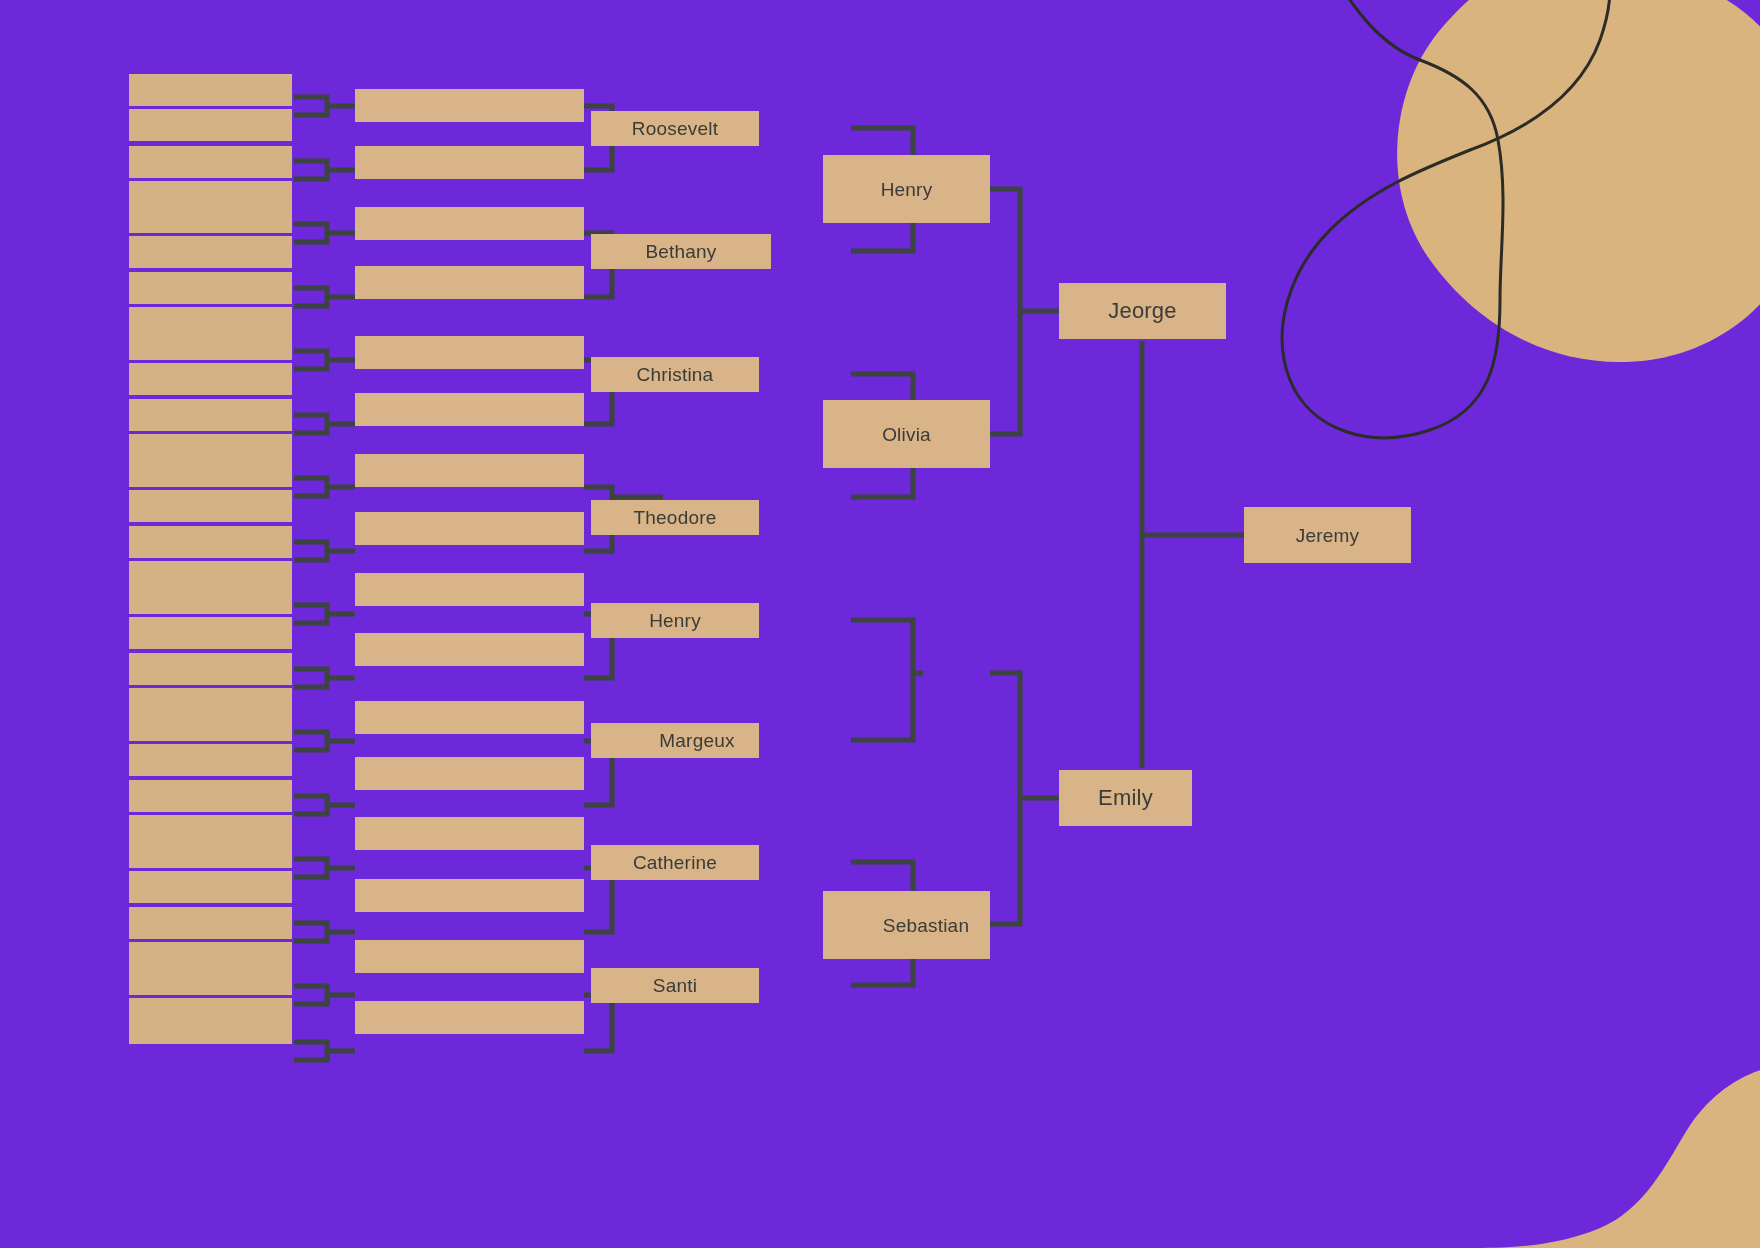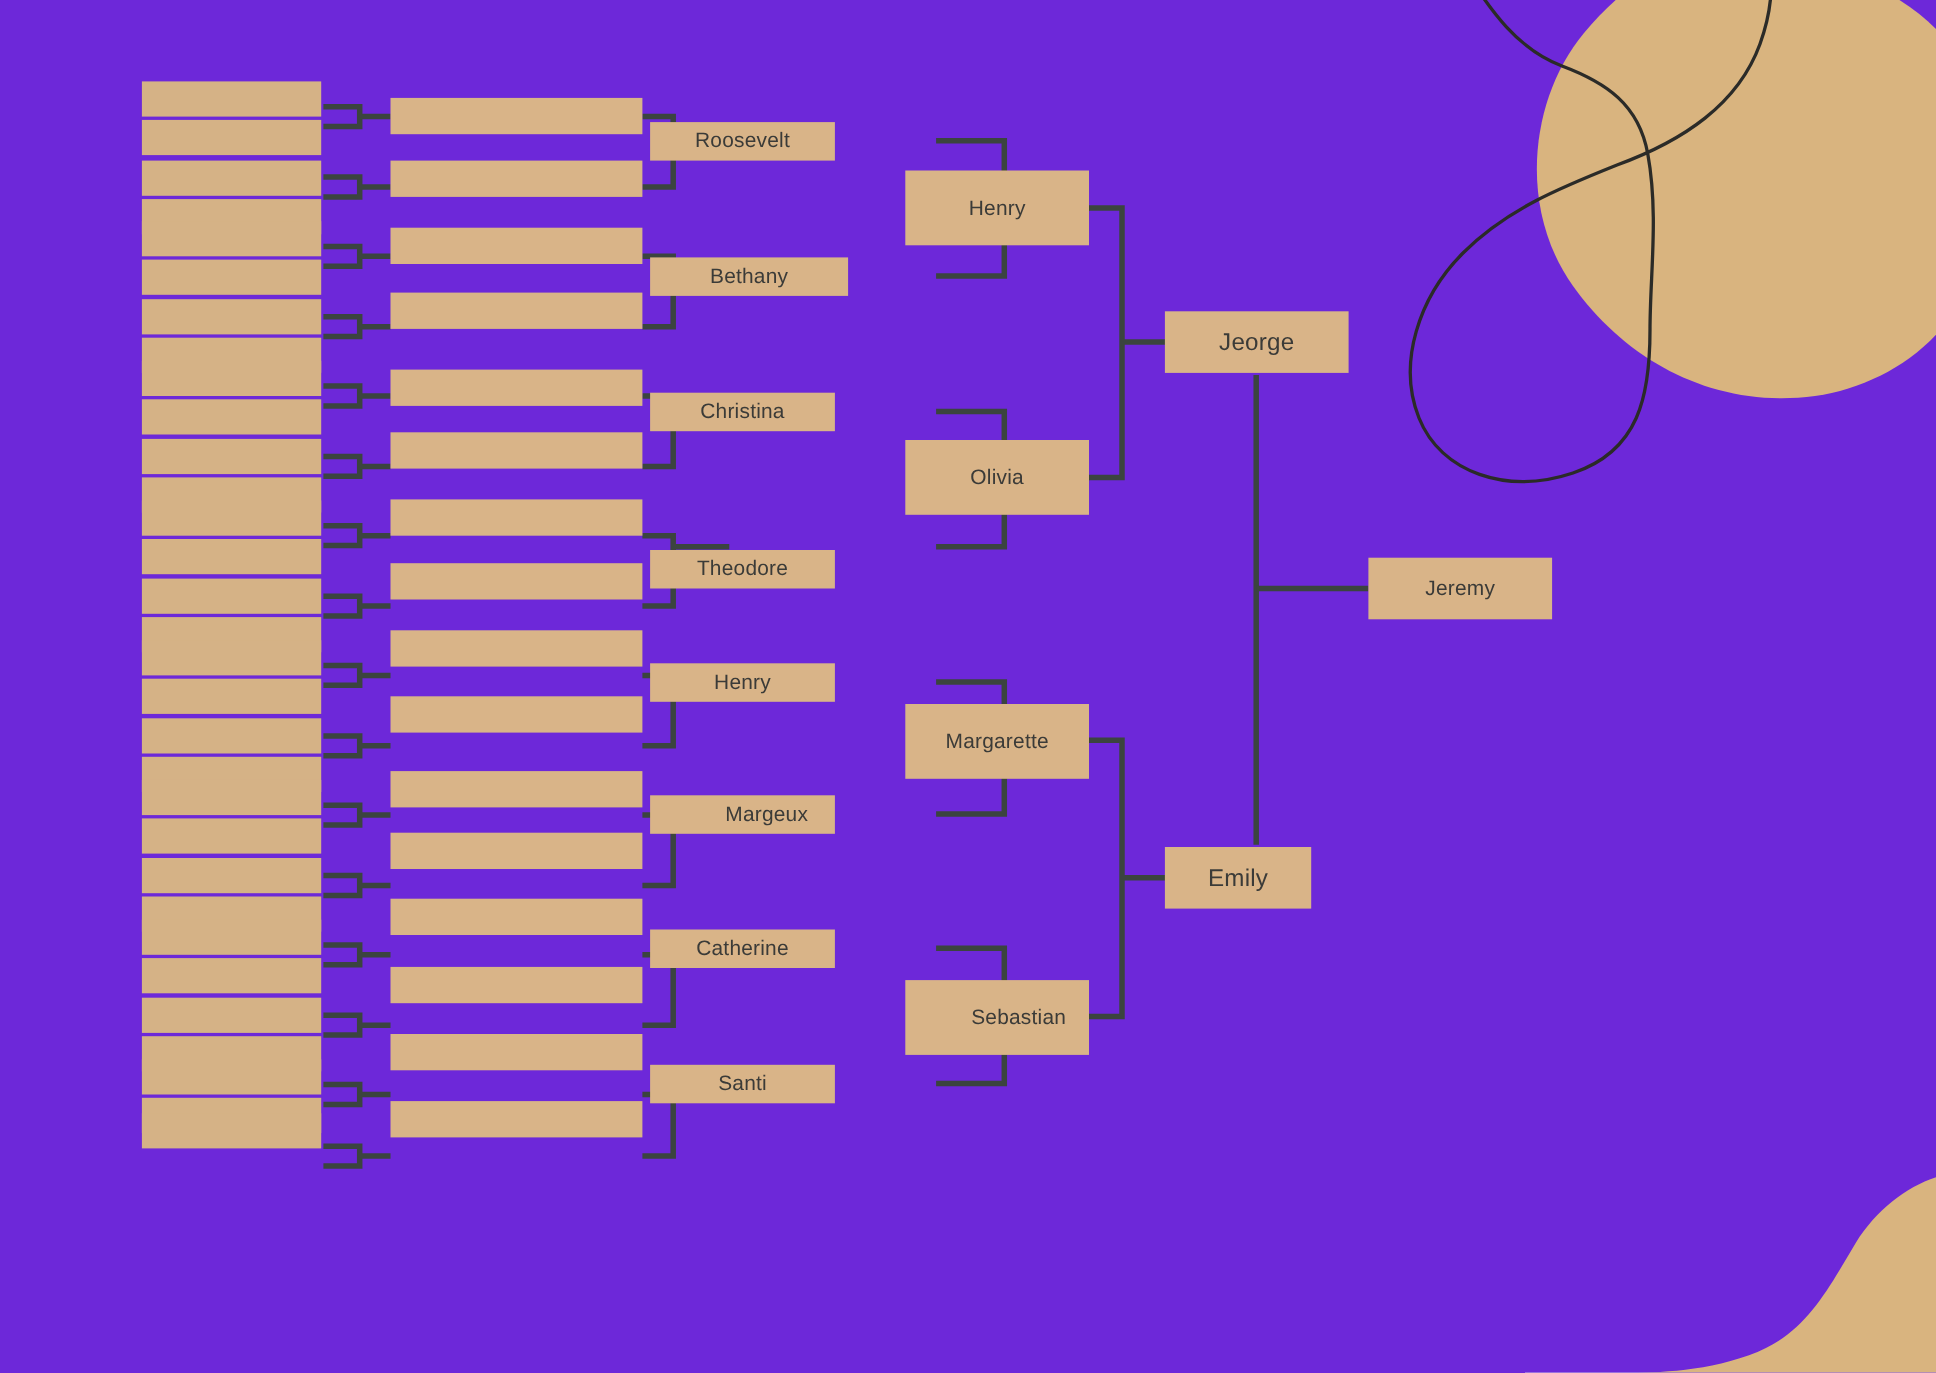--- a/index.html
+++ b/index.html
@@ -298,23 +298,20 @@
   <div class="node r3" style="left:591px;top:968px;width:168px;height:35px;">
       <span class="node-label">Santi</span>
     </div>
 
   <div class="node r4" style="left:823px;top:155px;width:167px;height:68px;">
       <span class="node-label">Henry</span>
     </div>
   <div class="node r4" style="left:823px;top:400px;width:167px;height:68px;">
       <span class="node-label">Olivia</span>
     </div>
-  <div class="node r4" style="left:823px;top:640px;width:167px;height:68px;">
-      <span class="node-label">Margarette</span>
-    </div>
   <div class="node r4" style="left:823px;top:891px;width:167px;height:68px;padding-left:39px;">
       <span class="node-label">Sebastian</span>
     </div>
 
   <div class="node r5" style="left:1059px;top:283px;width:167px;height:56px;">
       <span class="node-label">Jeorge</span>
     </div>
   <div class="node r5" style="left:1059px;top:770px;width:133px;height:56px;">
       <span class="node-label">Emily</span>
     </div>

